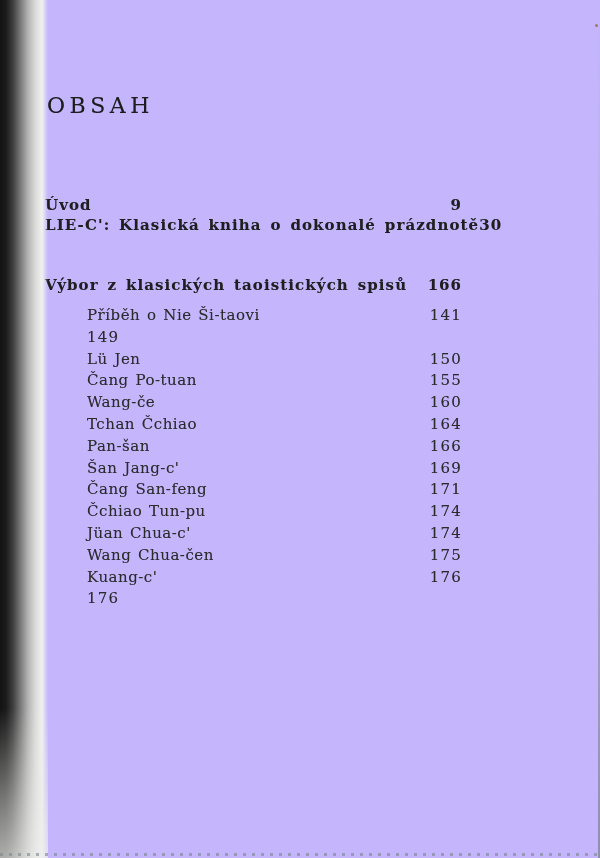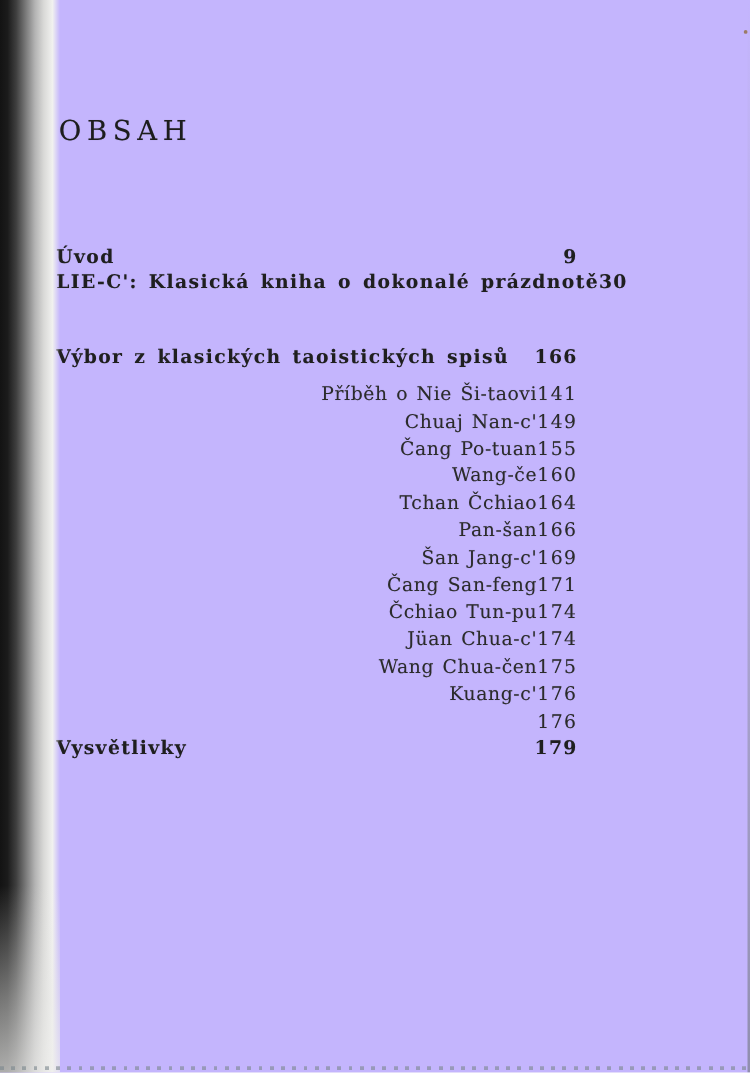--- a/index.html
+++ b/index.html
@@ -121,21 +121,20 @@
     text-align: center;
   }
   #toc .row.main .page { letter-spacing: 1px; }
   #toc .row.sub {
     font-size: 15px;
     line-height: 21.8px;
     letter-spacing: 0.5px;
     word-spacing: 1.5px;
     color: #2b2b2b;
     padding-left: 42px;
-    justify-content: flex-end;
   }
   #toc .row.sub .page { letter-spacing: 1.2px; }
 
   
   #toc .row:nth-child(1)  { margin-top: 76px; }  
   #toc .row:nth-child(2)  { }  
   #toc .row:nth-child(3)  { margin-top: 40px; }  
   #toc .row:nth-child(4)  { margin-top: 10px; }  
   #toc .row:nth-child(18) { margin-top: 40px; }  
 </style>
@@ -158,22 +157,25 @@
         </div>
         <div class="row main">
           <span class="label">Výbor z klasických taoistických spisů</span>
           <span class="page">166</span>
         </div>
         <div class="row sub">
           <span class="label">Příběh o Nie Ši-taovi</span>
           <span class="page">141</span>
         </div>
         <div class="row sub">
-          <span class="label">Chuaj Nan-c'</span>
           <span class="page">149</span>
+        </div>
+        <div class="row sub">
+          <span class="label">Lü Jen</span>
+          <span class="page">150</span>
         </div>
         <div class="row sub">
           <span class="label">Čang Po-tuan</span>
           <span class="page">155</span>
         </div>
         <div class="row sub">
           <span class="label">Wang-če</span>
           <span class="page">160</span>
         </div>
         <div class="row sub">
@@ -203,24 +205,20 @@
         <div class="row sub">
           <span class="label">Wang Chua-čen</span>
           <span class="page">175</span>
         </div>
         <div class="row sub">
           <span class="label">Kuang-c'</span>
           <span class="page">176</span>
         </div>
         <div class="row sub">
           <span class="page">176</span>
-        </div>
-        <div class="row main">
-          <span class="label">Vysvětlivky</span>
-          <span class="page">179</span>
         </div>
       </div>
   </div>
 
   <div class="gutter"></div>
   <div class="gutter-fade"></div>
   <div class="perforation"></div>
   <div class="right-edge"></div>
   <div class="speck"></div>
 

